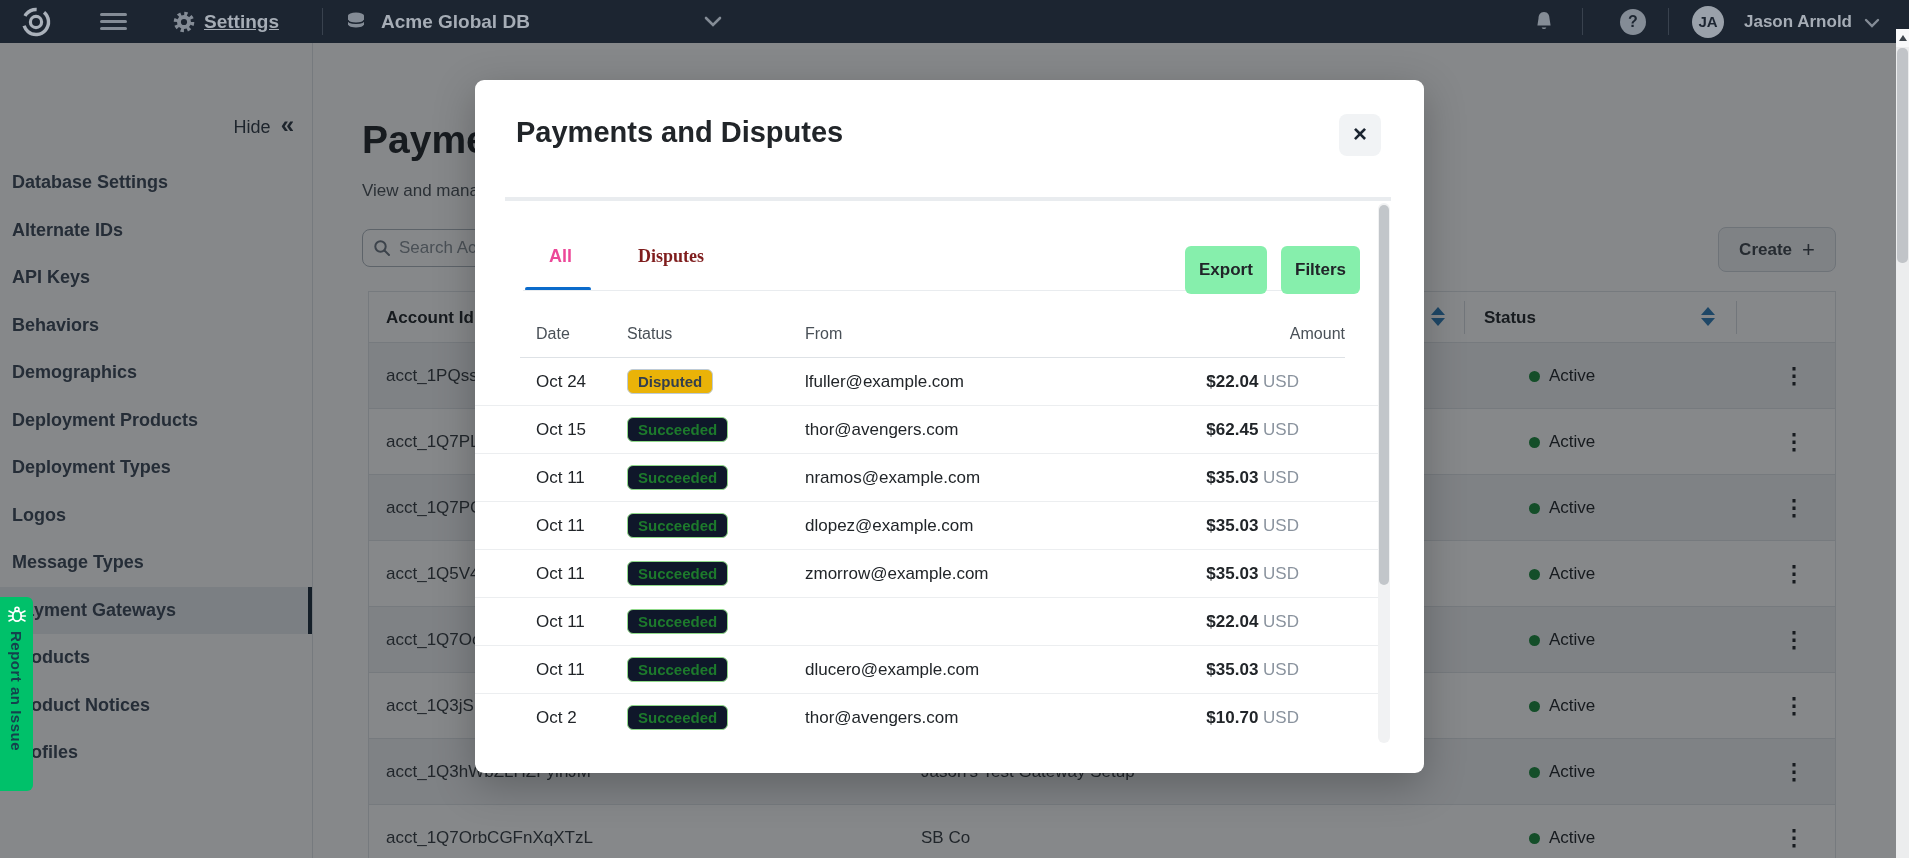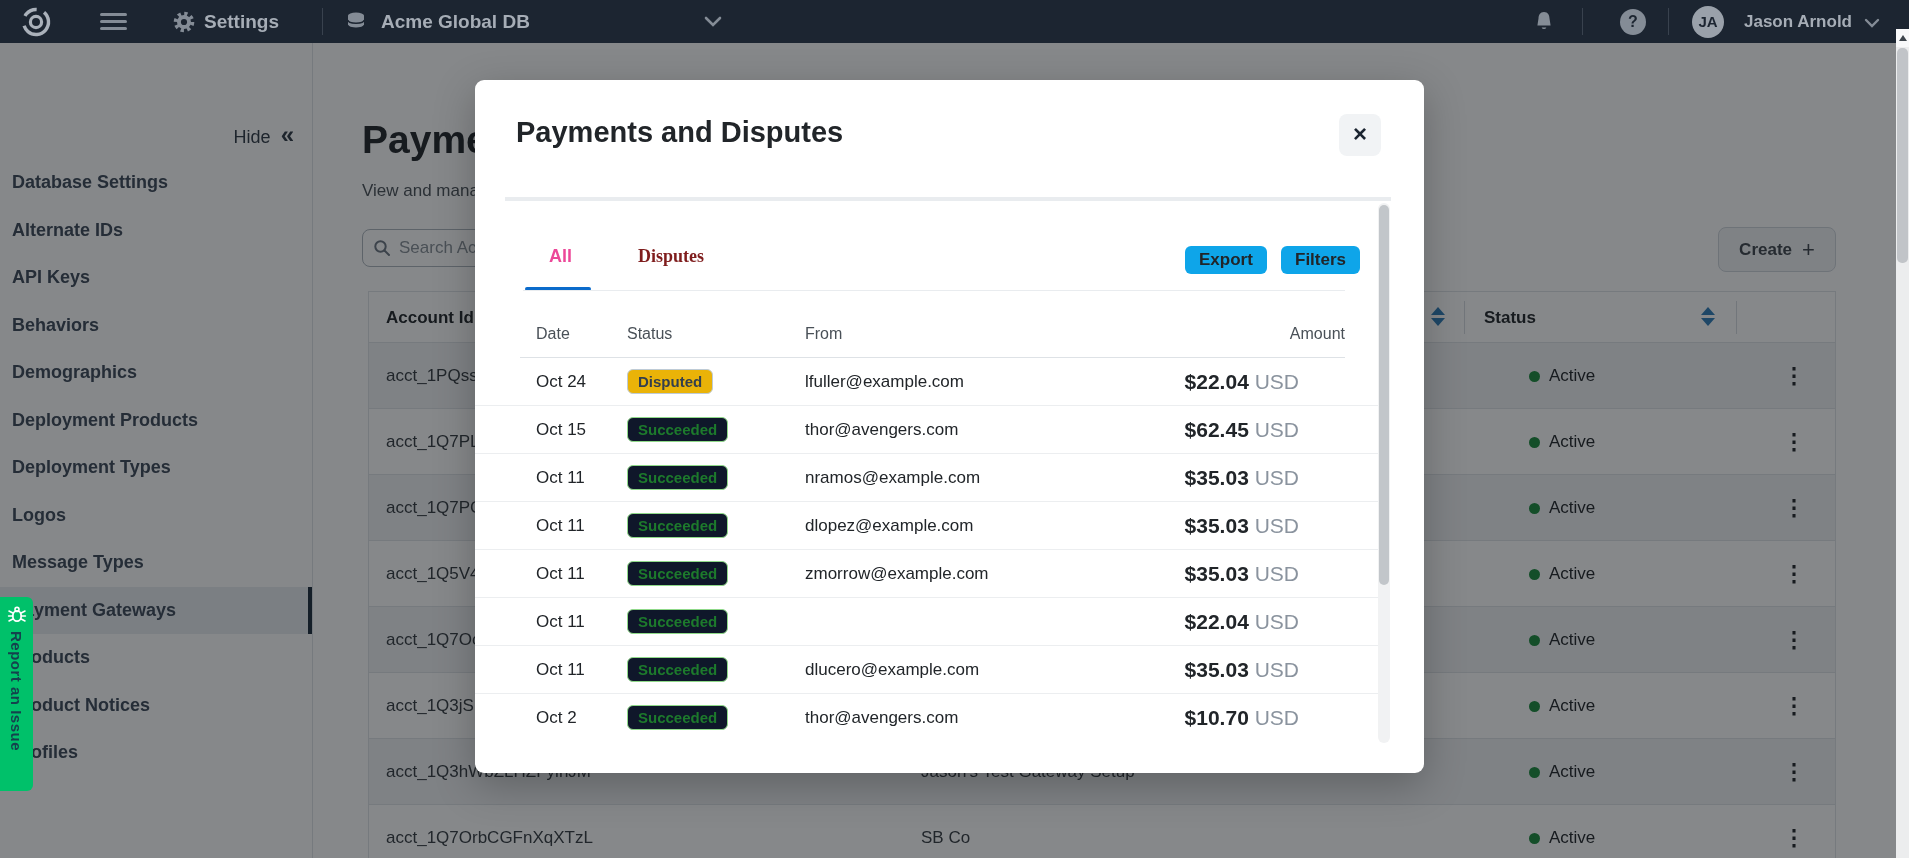--- a/index.html
+++ b/index.html
@@ -14,21 +14,21 @@
   .tb-divider{ width:1px; height:27px; top:8px; background:#39424E; }
   .hamburger div{ width:27px; height:3px; background:#848C96; border-radius:2px; margin-bottom:4px; }
   .avatar{ width:32px; height:32px; border-radius:50%; background:#9AA1AA; color:#1C2531;
            font-size:15px; font-weight:700; text-align:center; line-height:32px; }
   .help-circle{ width:26px; height:26px; border-radius:50%; background:#848C96; color:#1C2531;
                 font-weight:700; font-size:16px; text-align:center; line-height:26px; }
 
   
   .sidebar{ position:absolute; left:0; top:43px; width:313px; height:815px; background:#FFFFFF;
             border-right:1px solid #DEE2E6; z-index:1; }
-  .hide-row{ position:absolute; top:78px; right:18px; color:#2E3844; font-size:18px; cursor:pointer; }
+  .hide-row{ position:absolute; top:68px; right:18px; color:#2E3844; font-size:18px; cursor:pointer; }
   .hide-row .chev{ font-size:24px; font-weight:700; margin-left:10px; }
   .side-items{ position:absolute; top:116px; left:0; width:100%; }
   .side-item{ height:47.5px; display:flex; align-items:center; padding-left:12px;
               color:#3C4858; font-size:18px; font-weight:700; cursor:pointer; }
   .side-item.active{ background:#E9EDF1; border-right:4px solid #1B2B3A; }
 
   
   .report-tab{ position:absolute; left:0; top:597px; width:33px; height:194px; background:#00C16A;
                border-radius:0 6px 6px 0; z-index:45; display:flex; flex-direction:column;
                align-items:center; padding-top:8px; cursor:pointer; }
@@ -76,35 +76,35 @@
           border-radius:9px; z-index:50; box-shadow:0 12px 40px rgba(0,0,0,.25); }
   .m-title{ position:absolute; left:41px; top:36px; font-size:29px; font-weight:700; color:#212529; }
   .m-close{ position:absolute; left:864px; top:34px; width:42px; height:42px; background:#F1F3F5; border-radius:8px;
             color:#1B2430; font-size:24px; font-weight:700; text-align:center; line-height:40px; cursor:pointer; }
   .m-divider{ position:absolute; left:30px; top:117px; width:886px; height:4px; background:#E9ECEF; }
   .m-tab{ position:absolute; top:166px; font-size:18px; font-weight:700; cursor:pointer; }
   .m-tab.active{ color:#ec4899; }
   .m-tab.idle{ color:#7f1d1d;font-family:Liberation Serif, serif; }
   .m-underline{ position:absolute; left:50px; top:207px; width:66px; height:4px; background:#0B6BCB; border-radius:2px; }
   .m-tabborder{ position:absolute; left:48px; top:210px; width:822px; height:1px; background:#E9ECEF; }
-  .m-btn{ position:absolute; top:166px; height:28px; background:#0ea5e9; border:none; border-radius:6px;
+  .m-btn{ position:absolute; top:166px; height:48px; background:#86efac; border:none; border-radius:6px;
           font-family:"Liberation Sans", sans-serif; font-size:17px; font-weight:700; color:#212529;
           padding:0 14px; cursor:pointer; }
   .m-th{ position:absolute; top:245px; font-size:16px; color:#495057; font-weight:400; }
   .m-hborder{ position:absolute; left:45px; top:277px; width:825px; height:1px; background:#DEE2E6; }
   .m-rows{ position:absolute; left:0; top:278px; width:903px; }
   .m-row{ position:relative; height:48px; border-bottom:1px solid #ECEEF0; }
   .m-row:last-child{ border-bottom:none; }
   .c-date{ position:absolute; left:61px; line-height:48px; font-size:17px; color:#212529; }
   .c-badge{ position:absolute; left:152px; top:11px; font-size:15px; font-weight:700; border-radius:6px;
             padding:3px 10px; }
   .c-badge.succeeded{ background:#0f172a; border:1px solid #8FD989; color:#1D7A2C; }
   .c-badge.disputed{ background:#eab308; border:1px solid #BECBD6; color:#333F4D; }
   .c-from{ position:absolute; left:330px; line-height:48px; font-size:17px; color:#212529; }
-  .c-amount{ position:absolute; right:79px; line-height:48px; font-size:21px; color:#212529; font-weight:700; }
+  .c-amount{ position:absolute; right:79px; line-height:48px; font-size:17px; color:#212529; font-weight:700; }
   .c-amount .usd{ font-weight:400; color:#8A939E; }
   .m-scroll{ position:absolute; left:903px; top:123px; width:12px; height:540px; background:#F1F2F3; border-radius:6px; }
   .m-thumb{ position:absolute; left:1px; top:2px; width:10px; height:380px; background:#C2C6CA; border-radius:5px; }
 
   
   .page-scroll{ position:absolute; left:1896px; top:29px; width:13px; height:829px; background:#ECEDEE; z-index:60; }
   .ps-arrow{ position:absolute; left:0; top:0; width:13px; height:18px; background:#F8F9FA;
              display:flex; align-items:center; justify-content:center; cursor:pointer; }
   .ps-arrow div{ width:0;height:0;border-left:4px solid transparent;border-right:4px solid transparent;
                  border-bottom:6px solid #3E454C; }
@@ -125,21 +125,21 @@
     <div class="tb-abs hamburger" style="left:100px; top:13px;">
       <div></div>
         <div></div>
         <div style="margin-bottom:0;"></div>
     </div>
     <svg class="tb-abs svgicon" style="left:172px; top:10px;" width="24" height="24" viewBox="0 0 24 24">
       <circle cx="12" cy="12" r="8" fill="none" stroke="#848C96" stroke-width="4.6" stroke-dasharray="3.1 3.18"></circle>
       <circle cx="12" cy="12" r="7" fill="#848C96"></circle>
       <circle cx="12" cy="12" r="3.1" fill="#1C2531"></circle>
     </svg>
-    <div class="tb-abs tb-text" style="left:204px;">Settings</div>
+    <div class="tb-abs tb-text" style="left:204px;text-decoration:underline;">Settings</div>
     <div class="tb-abs tb-divider" style="left:322px;"></div>
 
     <div class="tb-abs" style="left:345px; top:0; height:43px; display:flex; align-items:center; gap:14px; cursor:pointer;">
       <svg class="svgicon" width="22" height="22" viewBox="0 0 22 22">
         <ellipse cx="11" cy="4.5" rx="8" ry="3" fill="#848C96"></ellipse>
         <path d="M3 4.5 v4 c0 1.7 3.6 3 8 3 s8 -1.3 8 -3 v-4" fill="#848C96"></path>
         <path d="M3 10 v4 c0 1.7 3.6 3 8 3 s8 -1.3 8 -3 v-4" fill="#848C96"></path>
         <path d="M3 9.2 c0 1.7 3.6 3 8 3 s8 -1.3 8 -3" fill="none" stroke="#1C2531" stroke-width="1.4"></path>
         <path d="M3 14.2 c0 1.7 3.6 3 8 3 s8 -1.3 8 -3" fill="none" stroke="#1C2531" stroke-width="1.4"></path>
       </svg>

